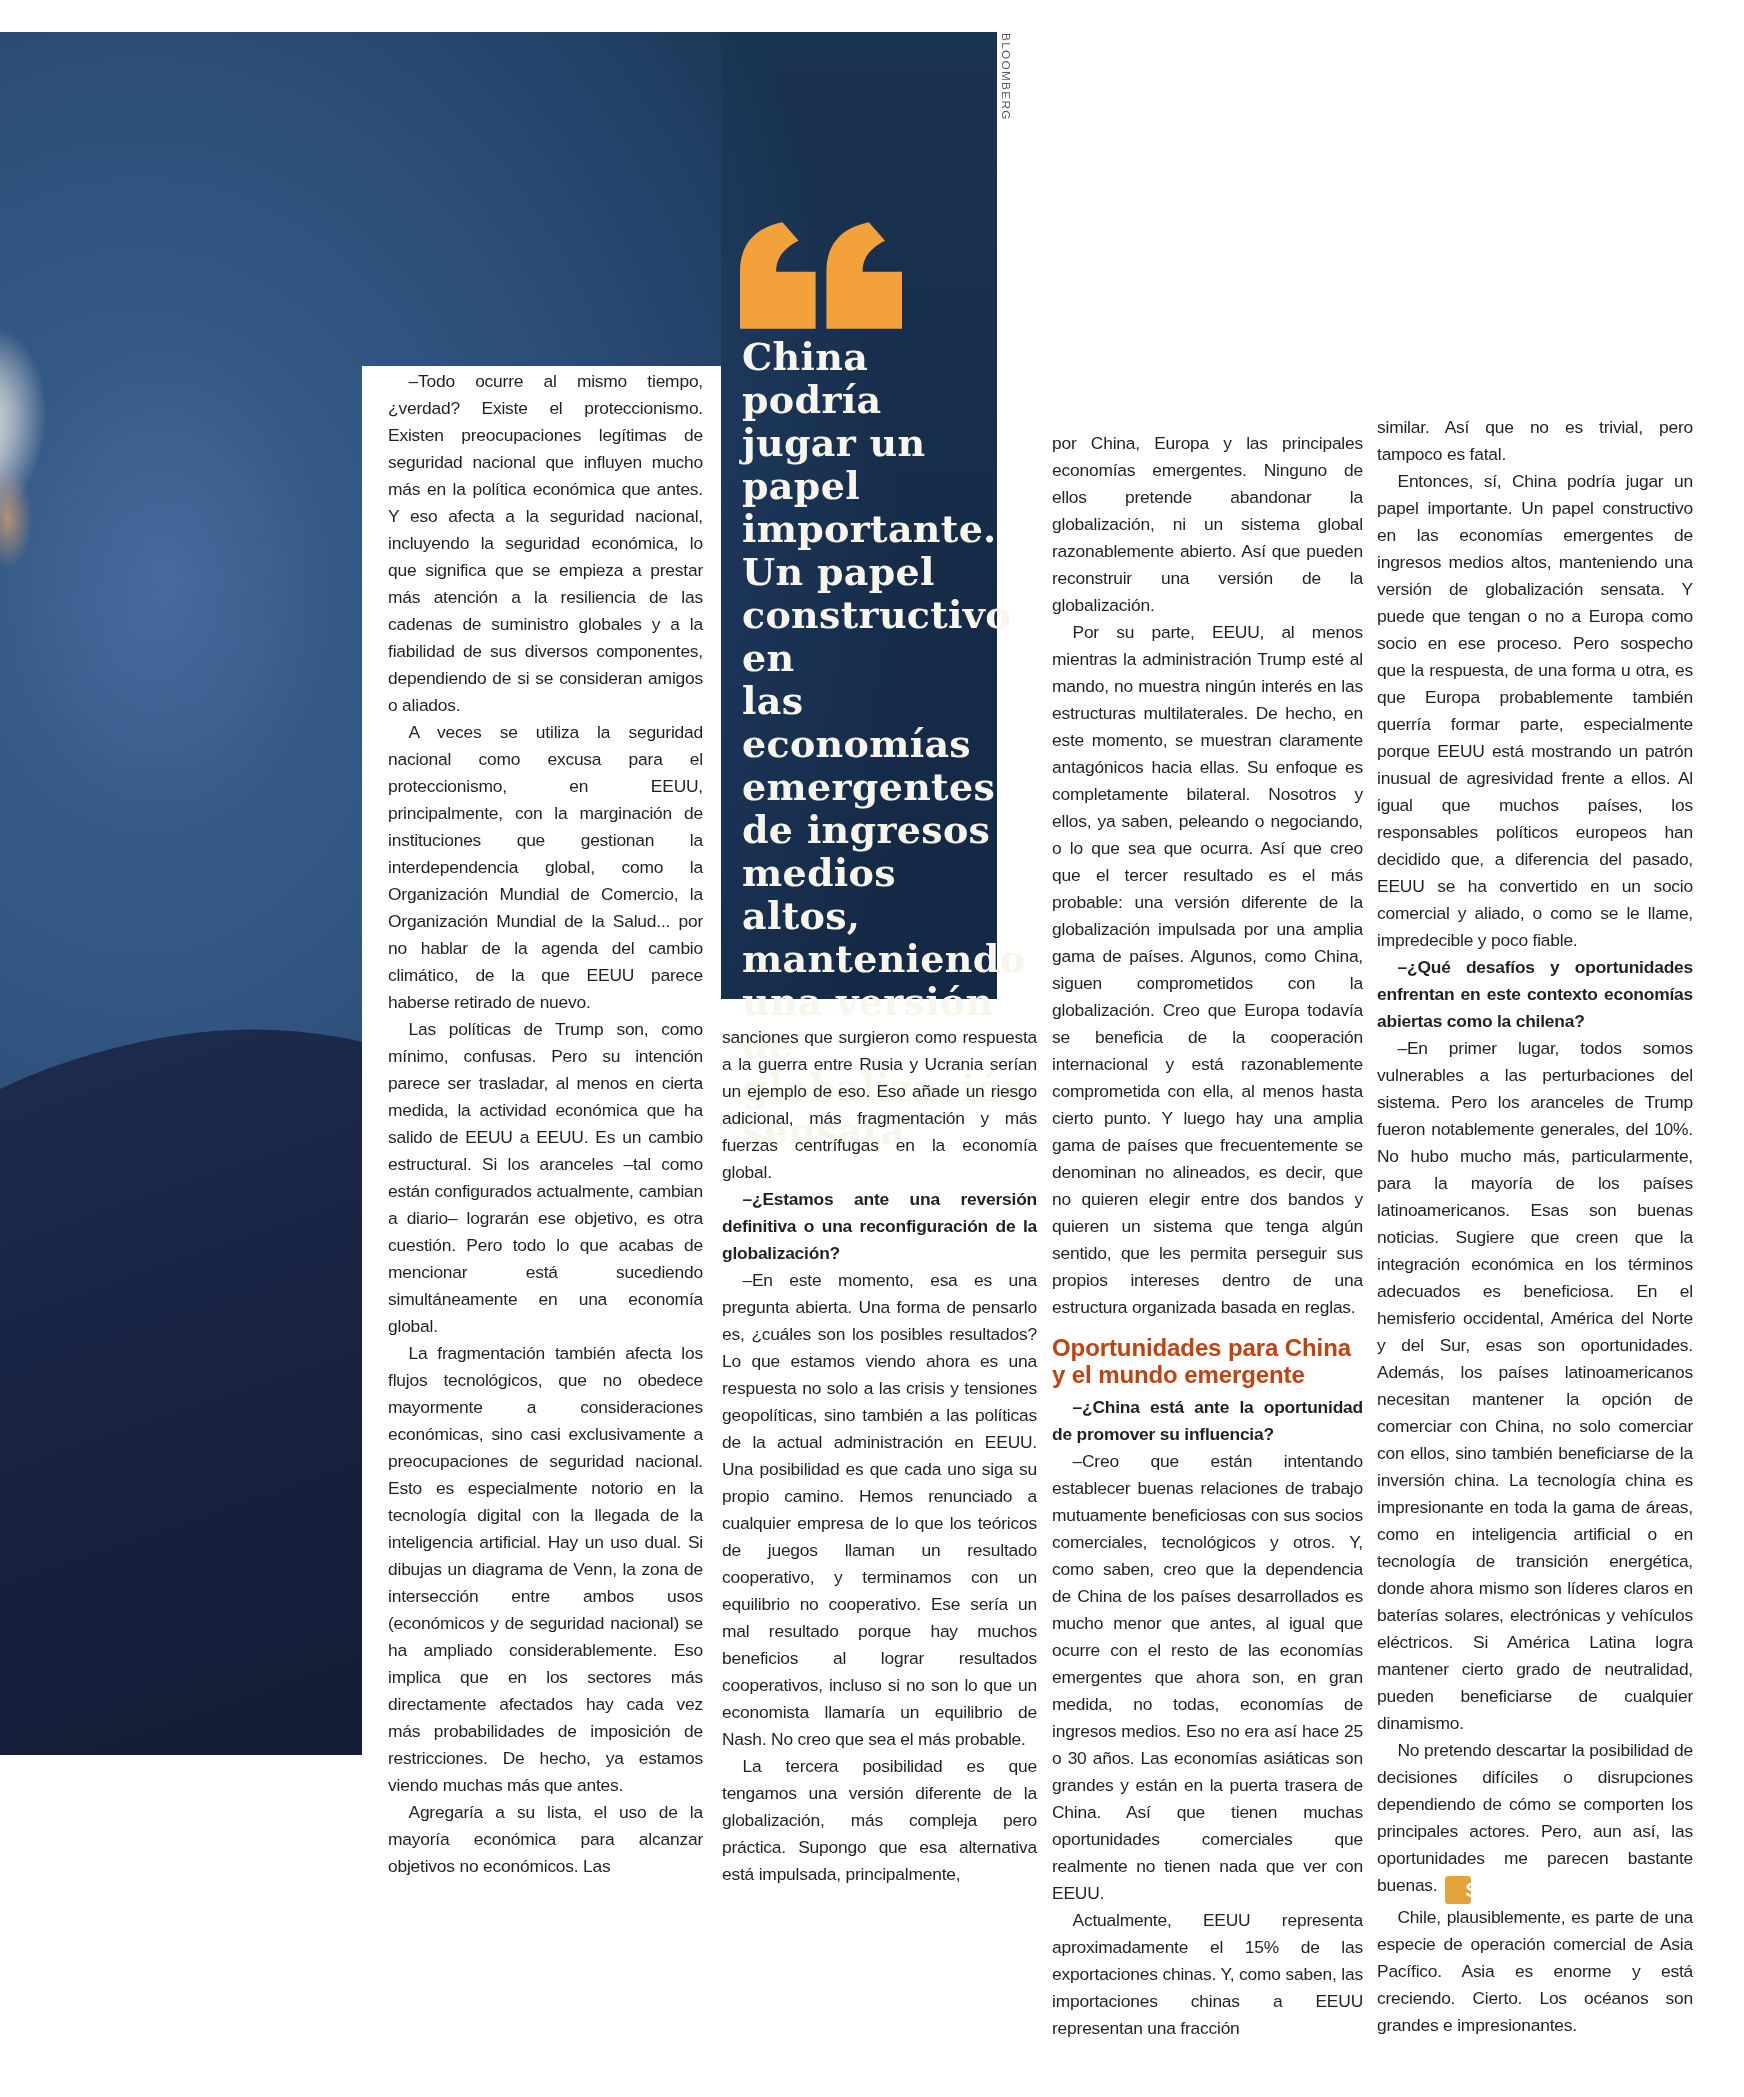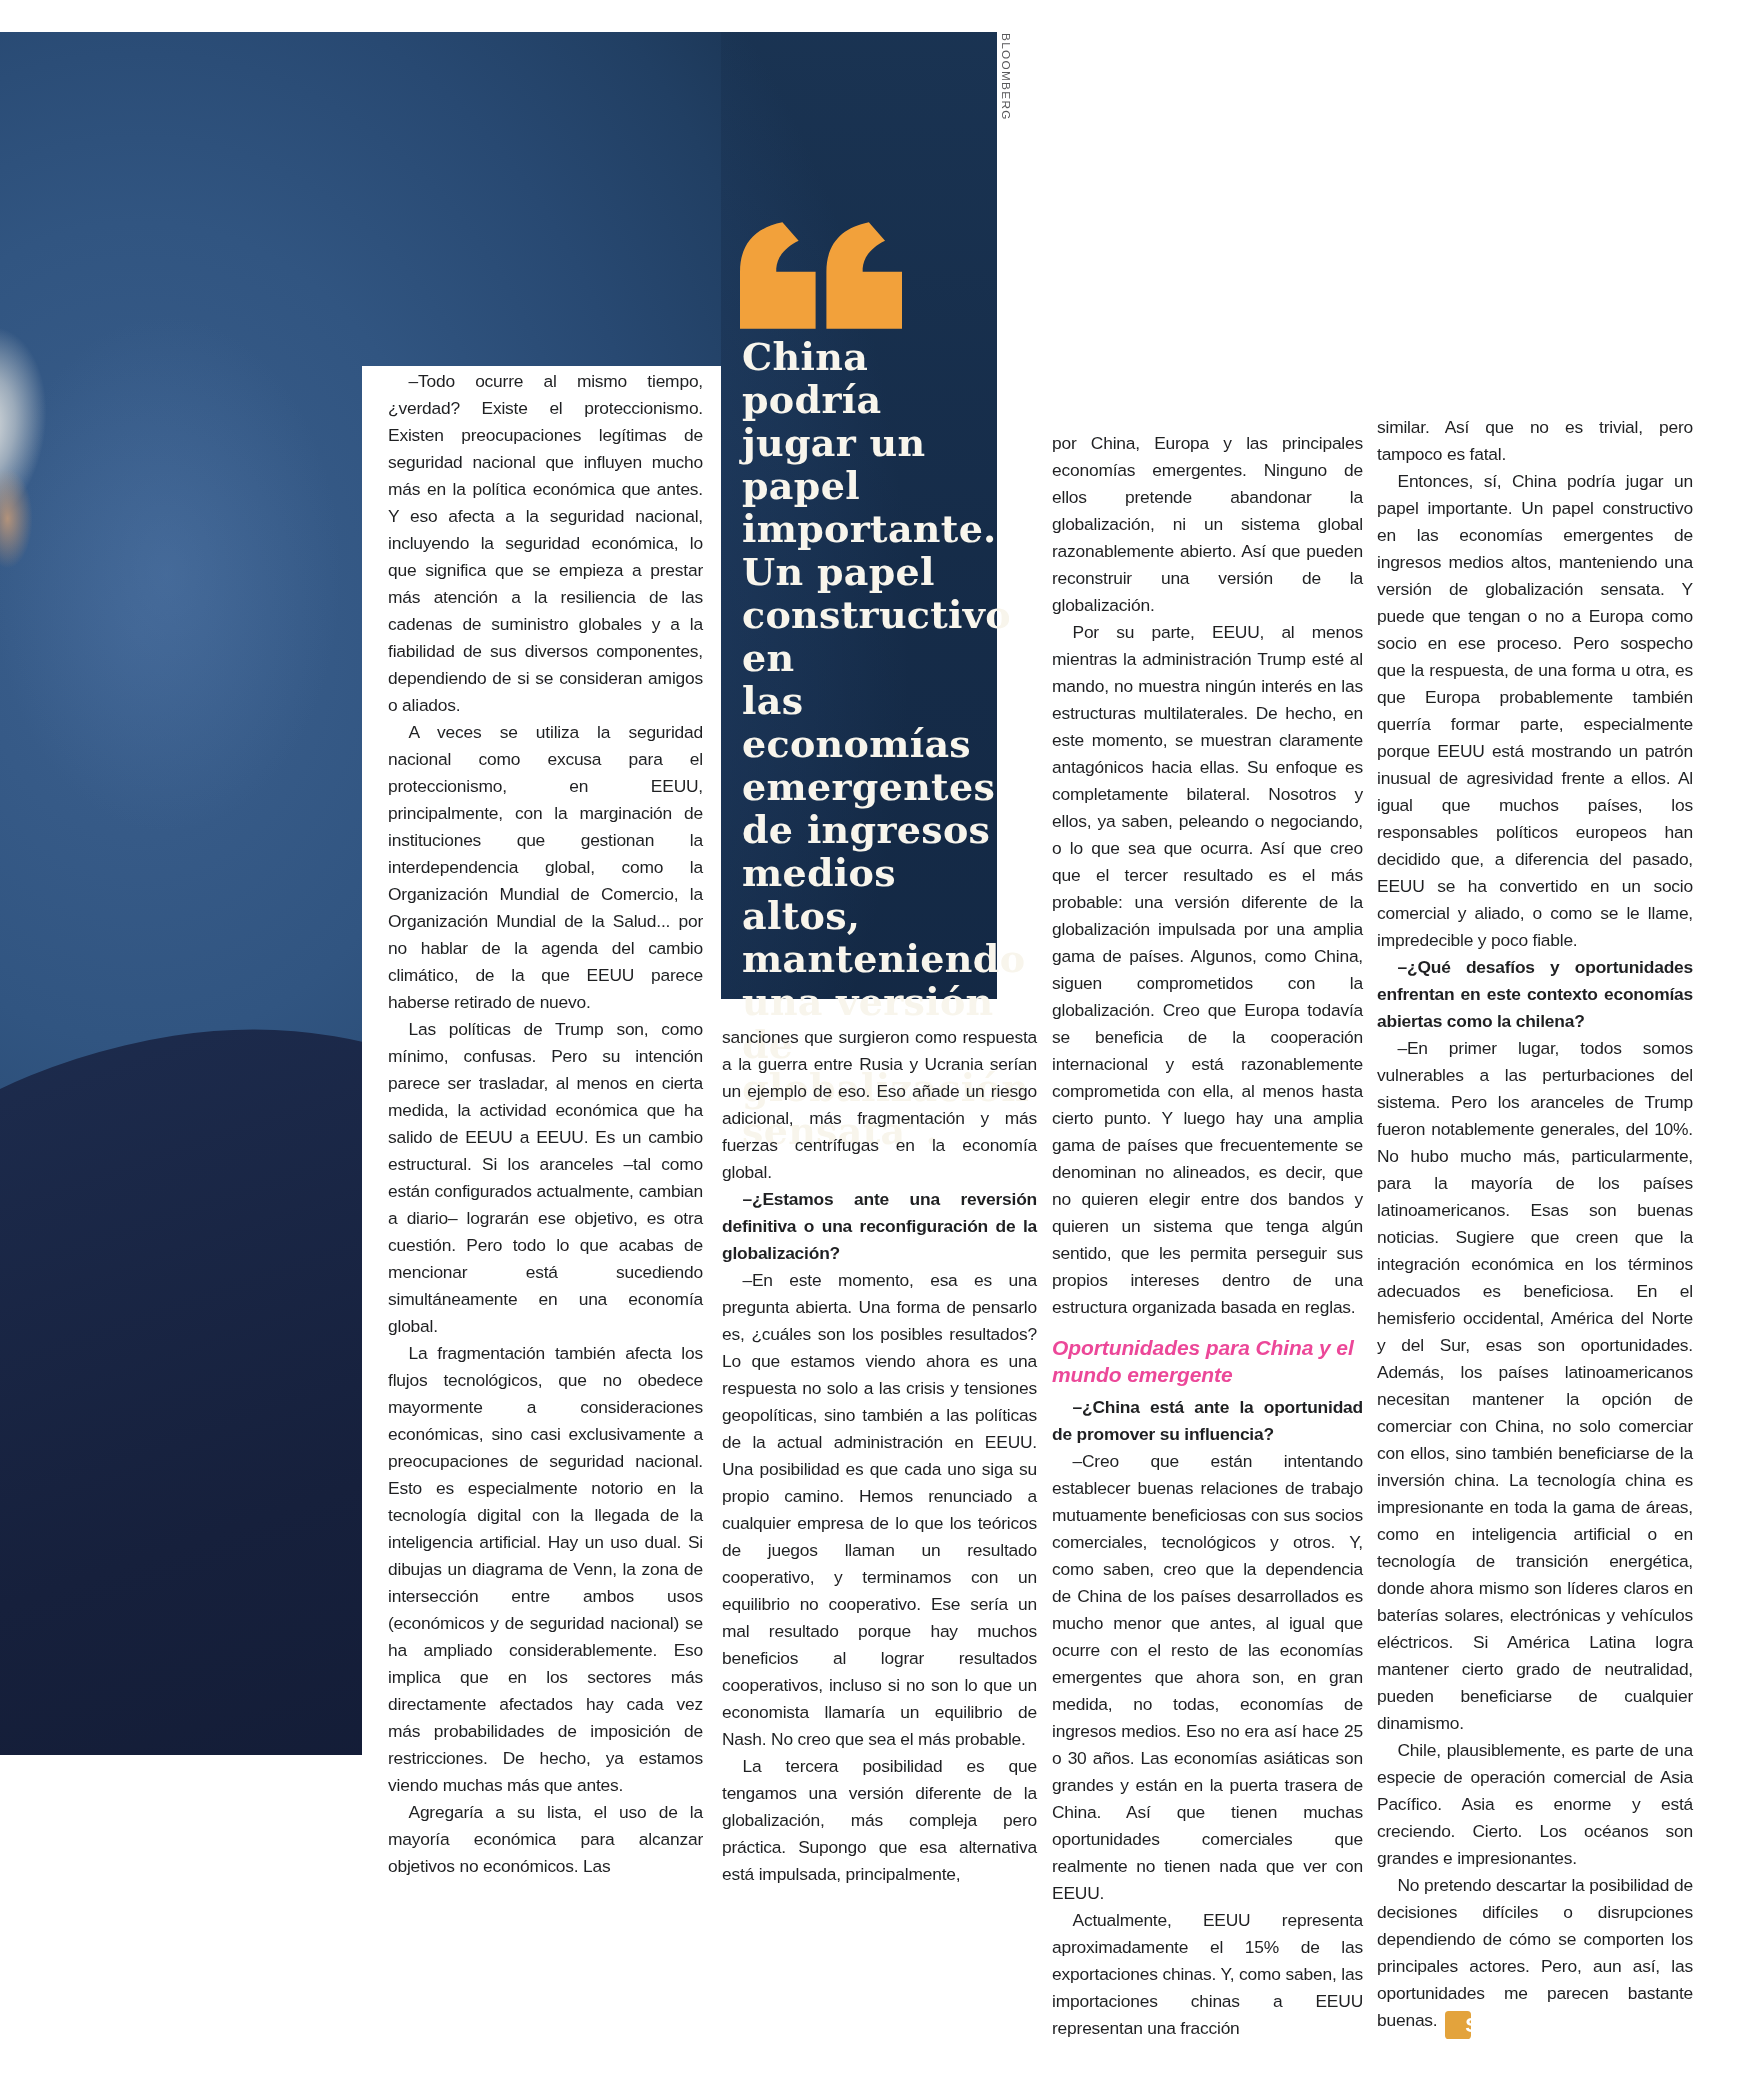--- a/index.html
+++ b/index.html
@@ -64,22 +64,22 @@
   .col {
     position:absolute;
     font-size:17.4px; line-height:27px; color:#1F2022;
     text-align:justify; letter-spacing:-0.2px;
     hyphens:auto; -webkit-hyphens:auto;
   }
   .col p { margin:0; }
   .col p.indent { text-indent:20.5px; }
   .col p.lead, .col p.question { font-weight:700; }
   .col p.subhead {
-    font-weight:700; color:#ec4899; font-size:21px; line-height:27px;
-    margin:13.3px 0 6.2px 0; text-align:left; letter-spacing:-0.1px; text-indent:0;font-style:italic;
+    font-weight:700; color:#c2410c; font-size:24px; line-height:27px;
+    margin:13.3px 0 6.2px 0; text-align:left; letter-spacing:-0.1px; text-indent:0;
   }
   #col1 { left:388px;  top:368px;  width:315px; }
   #col2 { left:722px; top:1024px; width:315px; }
   #col3 { left:1052px; top:430px;  width:311px; }
   #col4 { left:1357px; top:414px;  width:316px;margin-left:20px; }
 
   .s-logo {
     display:inline-block; width:26px; height:28px; margin-left:7.2px;
     background:#E3A33C; border-radius:3.6px; color:#FFFFFF;
     font-weight:700; font-size:20.5px; line-height:28px; text-align:center;
@@ -139,16 +139,16 @@
     <p class="subhead">Oportunidades para China y el mundo emergente</p>
     <p class="question indent">–¿China está ante la oportunidad de promover su influencia?</p>
     <p class="para indent">–Creo que están intentando establecer buenas relaciones de trabajo mutuamente beneficiosas con sus socios comerciales, tecnológicos y otros. Y, como saben, creo que la dependencia de China de los países desarrollados es mucho menor que antes, al igual que ocurre con el resto de las economías emergentes que ahora son, en gran medida, no todas, economías de ingresos medios. Eso no era así hace 25 o 30 años. Las economías asiáticas son grandes y están en la puerta trasera de China. Así que tienen muchas oportunidades comerciales que realmente no tienen nada que ver con EEUU.</p>
     <p class="para indent">Actualmente, EEUU representa aproximadamente el 15% de las exportaciones chinas. Y, como saben, las importaciones chinas a EEUU representan una fracción</p>
   </div>
 <div class="col" id="col4">
     <p class="para">similar. Así que no es trivial, pero tampoco es fatal.</p>
     <p class="para indent">Entonces, sí, China podría jugar un papel importante. Un papel constructivo en las economías emergentes de ingresos medios altos, manteniendo una versión de globalización sensata. Y puede que tengan o no a Europa como socio en ese proceso. Pero sospecho que la respuesta, de una forma u otra, es que Europa probablemente también querría formar parte, especialmente porque EEUU está mostrando un patrón inusual de agresividad frente a ellos. Al igual que muchos países, los responsables políticos europeos han decidido que, a diferencia del pasado, EEUU se ha convertido en un socio comercial y aliado, o como se le llame, impredecible y poco fiable.</p>
     <p class="question indent">–¿Qué desafíos y oportunidades enfrentan en este contexto economías abiertas como la chilena?</p>
     <p class="para indent">–En primer lugar, todos somos vulnerables a las perturbaciones del sistema. Pero los aranceles de Trump fueron notablemente generales, del 10%. No hubo mucho más, particularmente, para la mayoría de los países latinoamericanos. Esas son buenas noticias. Sugiere que creen que la integración económica en los términos adecuados es beneficiosa. En el hemisferio occidental, América del Norte y del Sur, esas son oportunidades. Además, los países latinoamericanos necesitan mantener la opción de comerciar con China, no solo comerciar con ellos, sino también beneficiarse de la inversión china. La tecnología china es impresionante en toda la gama de áreas, como en inteligencia artificial o en tecnología de transición energética, donde ahora mismo son líderes claros en baterías solares, electrónicas y vehículos eléctricos. Si América Latina logra mantener cierto grado de neutralidad, pueden beneficiarse de cualquier dinamismo.</p>
+    <p class="para indent">No pretendo descartar la posibilidad de decisiones difíciles o disrupciones dependiendo de cómo se comporten los principales actores. Pero, aun así, las oportunidades me parecen bastante buenas.<span class="s-logo">S</span></p>
     <p class="para indent">Chile, plausiblemente, es parte de una especie de operación comercial de Asia Pacífico. Asia es enorme y está creciendo. Cierto. Los océanos son grandes e impresionantes.</p>
-    <p class="para indent">No pretendo descartar la posibilidad de decisiones difíciles o disrupciones dependiendo de cómo se comporten los principales actores. Pero, aun así, las oportunidades me parecen bastante buenas.<span class="s-logo">S</span></p>
   </div>
 
 
 </body></html>

